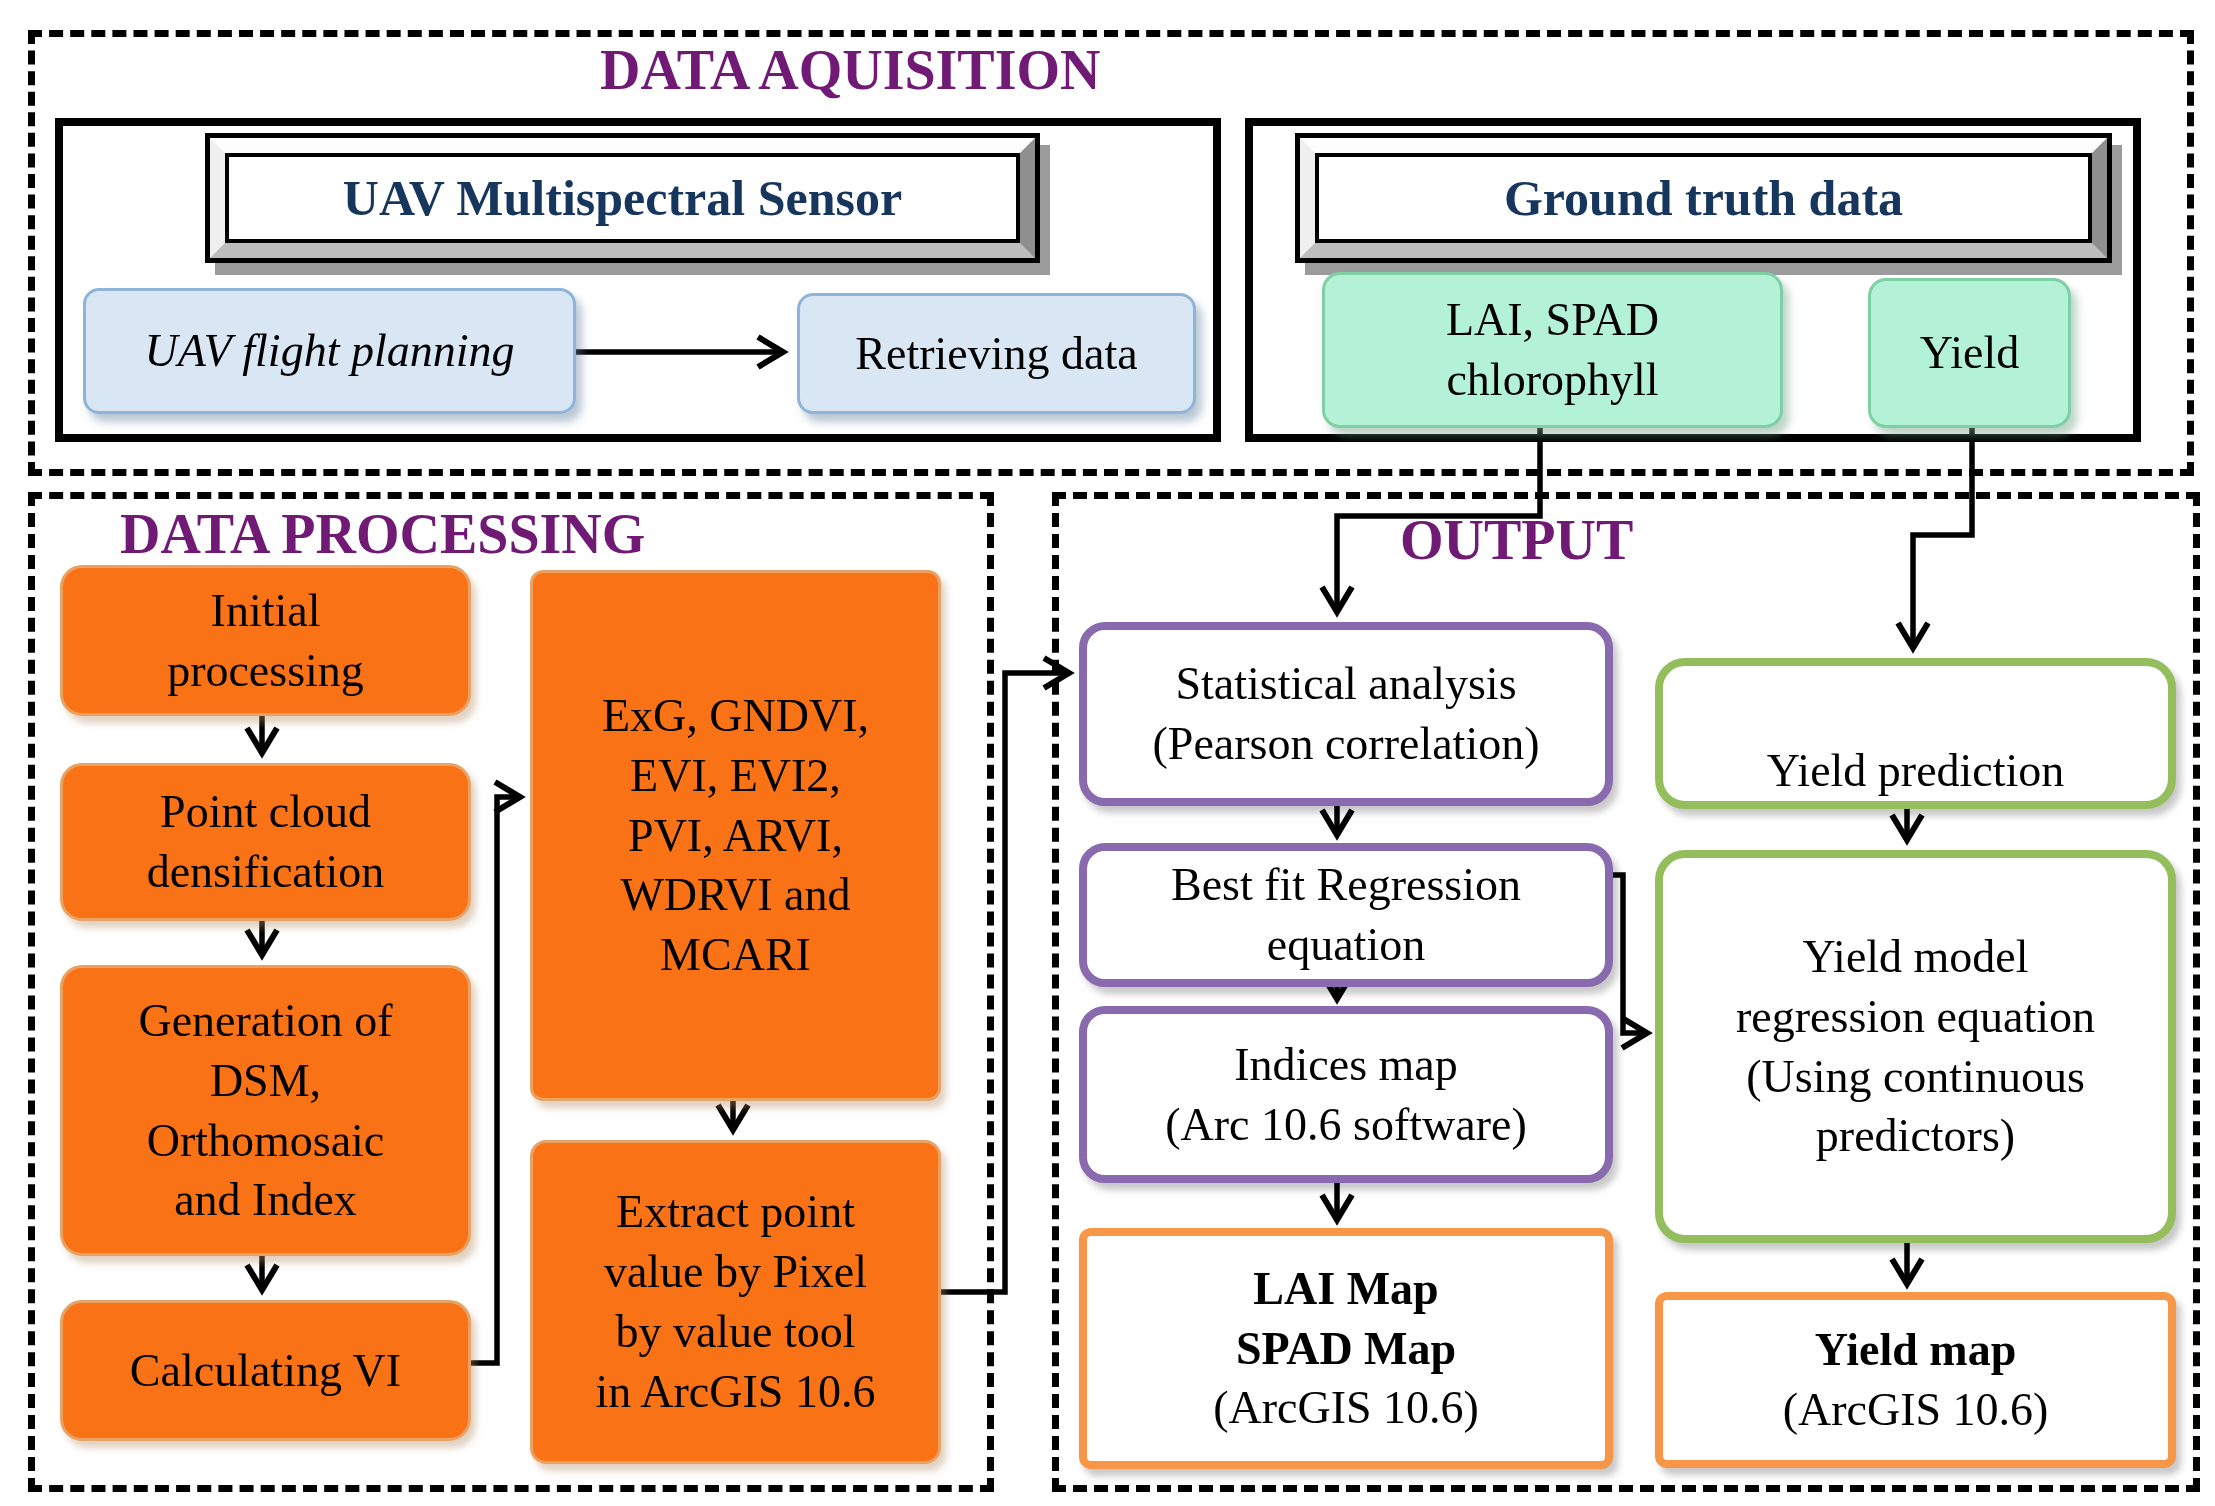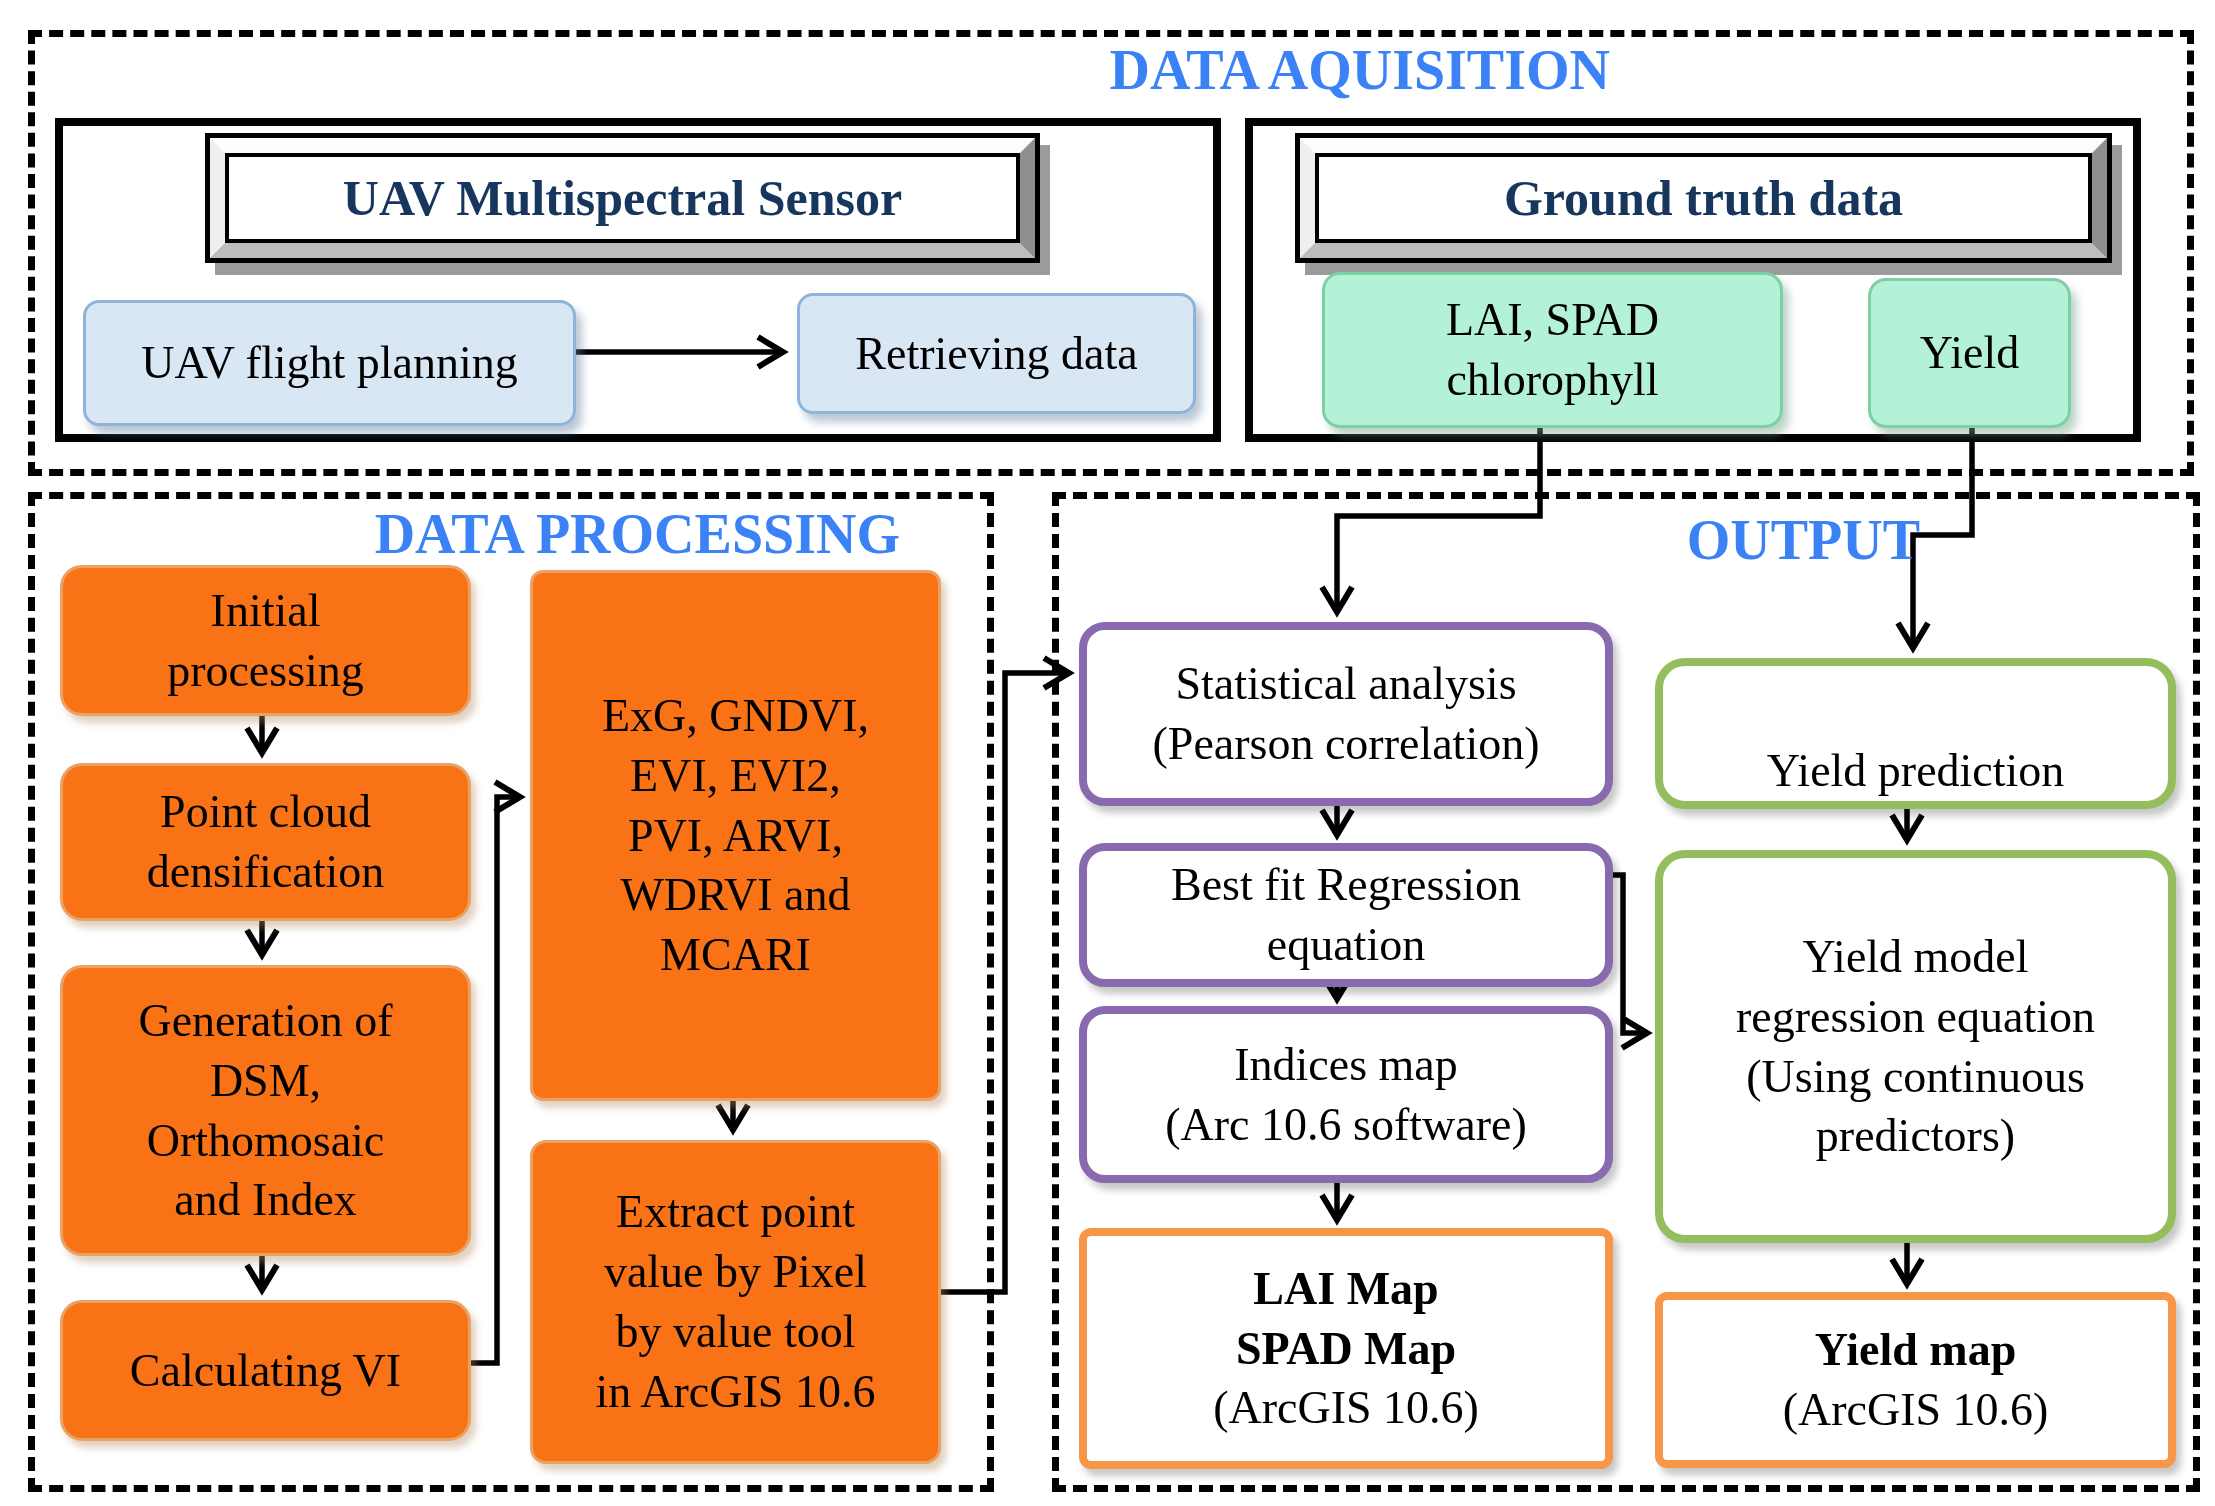--- a/index.html
+++ b/index.html
@@ -3,22 +3,22 @@
 <meta charset="utf-8">
 <style>
   html,body{margin:0;padding:0;background:#ffffff;}
   #canvas{
     position:relative;width:2215px;height:1506px;background:#ffffff;overflow:hidden;
     font-family:"Liberation Serif","DejaVu Serif",serif;color:#000;
   }
   .dashed-box{position:absolute;border:7px dashed #000;background:transparent;z-index:1;}
   .solid-panel{position:absolute;border:8px solid #000;background:#fff;z-index:2;}
   .section-title{
-    position:absolute;z-index:6;color:#3b82f6;font-weight:bold;font-size:56px;
-    text-align:right;letter-spacing:0px;white-space:pre-line;
+    position:absolute;z-index:6;color:#701a75;font-weight:bold;font-size:56px;
+    text-align:left;letter-spacing:0px;white-space:pre-line;
   }
   
   .frame3d{position:absolute;z-index:4;border:5px solid #000;background:#fff;
     box-shadow:10px 12px 0 #9b9b9b;}
   .frame3d .bevel{position:absolute;inset:0;
     border-top:15px solid #fdfdfd;border-left:15px solid #efefef;
     border-right:15px solid #8f8f8f;border-bottom:15px solid #bdbdbd;}
   .frame3d .inner{position:absolute;inset:15px;border:4px solid #000;background:#fff;
     display:flex;align-items:center;justify-content:center;}
   .frame3d .inner span{font-weight:bold;font-size:50px;color:#17365d;}
@@ -65,21 +65,21 @@
         <span>UAV Multispectral Sensor</span>
       </div>
   </div>
   <div class="frame3d" style="left:1288px;top:133px;width:807px;height:120px;margin-left:7px;">
     <div class="bevel"></div>
     <div class="inner">
         <span>Ground truth data</span>
       </div>
   </div>
 
-  <div class="node blue" style="left:83px;top:300px;width:487px;height:120px;">
+  <div class="node blue" style="left:83px;top:288px;width:487px;height:120px;font-style:italic;">
     <span class="node-label">UAV flight planning</span>
   </div>
   <div class="node blue" style="left:797px;top:293px;width:393px;height:115px;">
     <span class="node-label">Retrieving data</span>
   </div>
   <div class="node mint" style="left:1322px;top:272px;width:455px;height:150px;">
     <span class="node-label">LAI, SPAD
 chlorophyll</span>
   </div>
   <div class="node mint" style="left:1868px;top:278px;width:197px;height:144px;">

